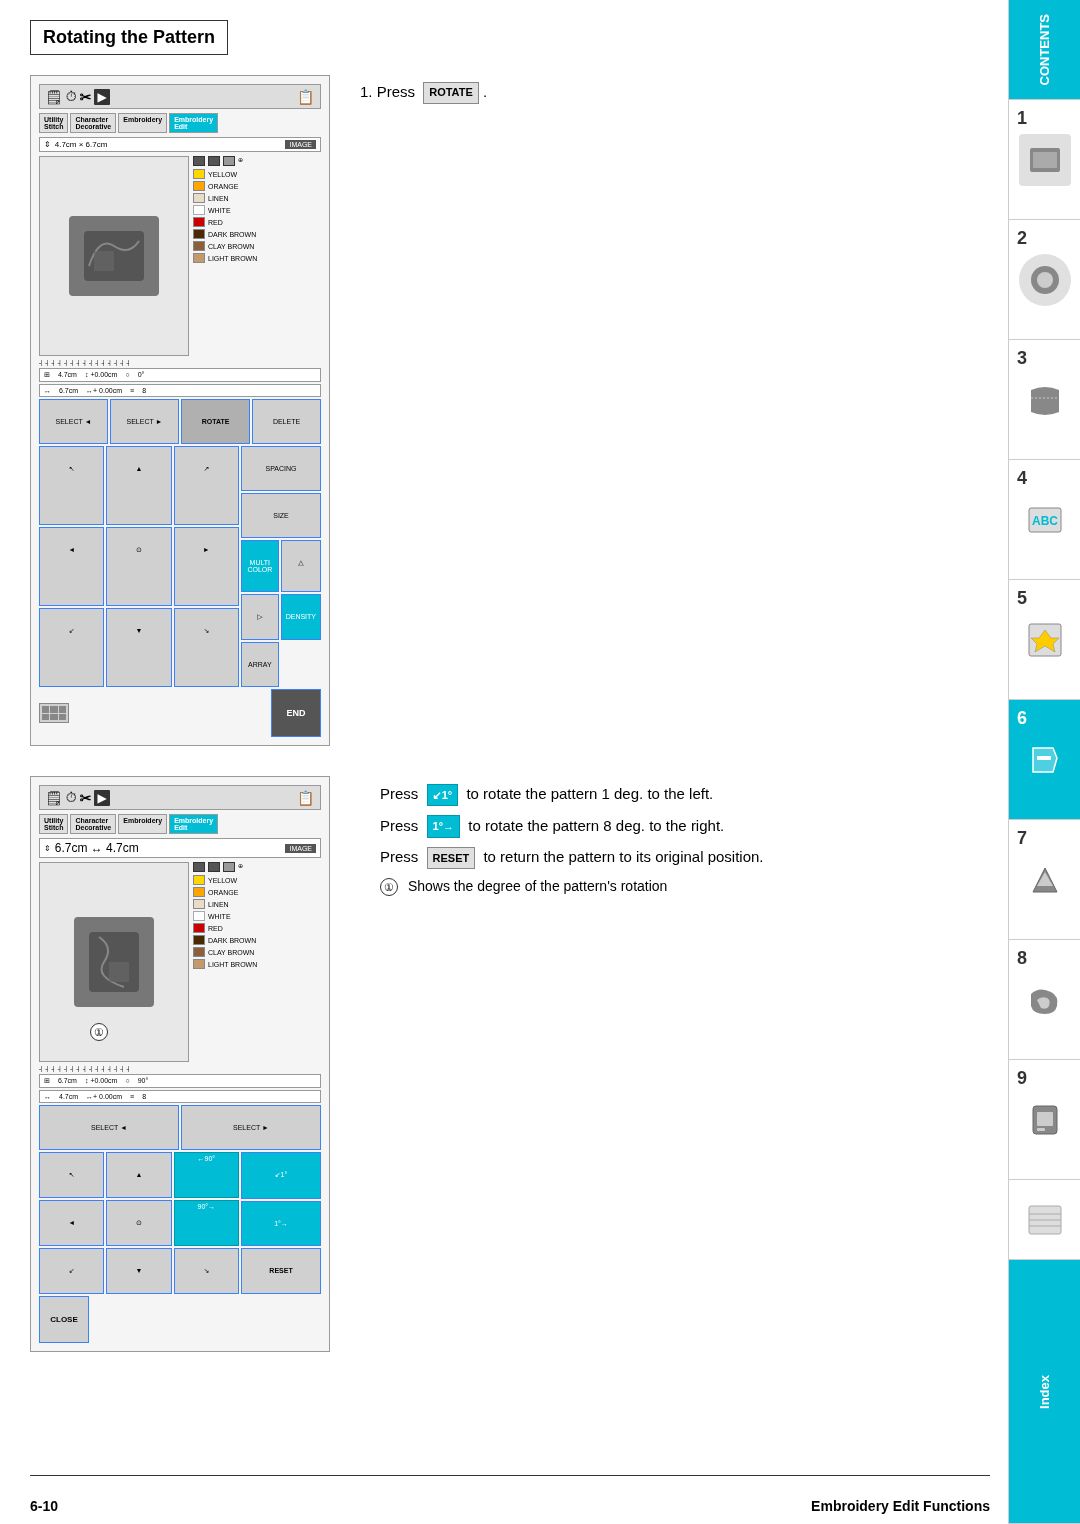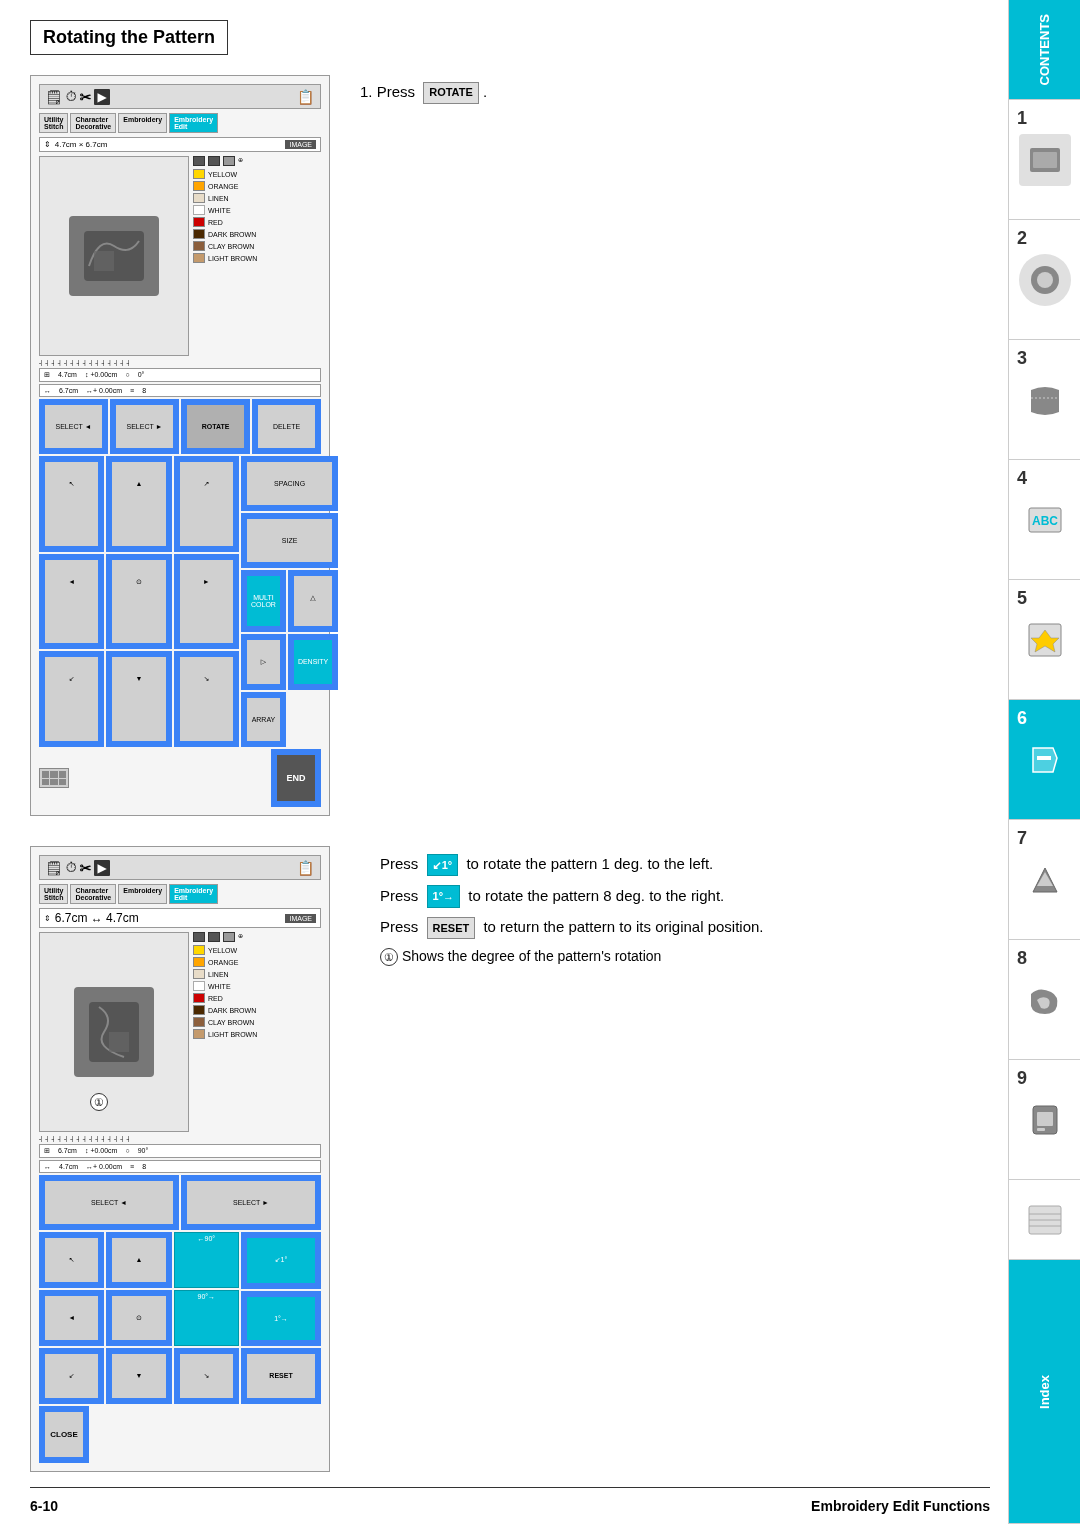--- a/index.html
+++ b/index.html
@@ -187,21 +187,21 @@
       border: 1px solid #999;
       padding: 2px 4px;
       font-size: 7px;
       display: flex;
       gap: 8px;
       margin-bottom: 2px;
     }
 
     .panel-btn {
       background: #d0d0d0;
-      border: 6px solid #3b82f6;
+      border: 1px solid #3b82f6;
       padding: 18px 4px;
       font-size: 7px;
       text-align: center;
       cursor: pointer;
     }
 
     .panel-btn.cyan-btn {
       background: #00bcd4;
       color: #fff;
     }
@@ -286,21 +286,21 @@
 
     
     .page-footer {
       position: absolute;
       bottom: 10px;
       left: 30px;
       right: 90px;
       display: flex;
       justify-content: space-between;
       border-top: 1px solid #333;
-      padding-top: 10px;
+      padding-top: 22px;
       font-size: 14px;
     }
 
     .footer-page-num {
       font-weight: bold;
     }
 
     .footer-title {
       font-weight: bold;
     }
@@ -779,21 +779,21 @@
       </div>
 
       <div class="sub-step">
         <span>Press</span>
         <span class="key-btn" style="margin: 0 4px;">RESET</span>
         <span>to return the pattern to its original position.</span>
       </div>
 
       <div class="circled-note" style="margin-top:8px; margin-bottom:16px;">
         <span class="circle-num">①</span>
-        <span style="">Shows the degree of the pattern's rotation</span>
+        <span style="margin-left:6px;">Shows the degree of the pattern's rotation</span>
       </div>
 
 
     </div>
   </div>
 
 </div>
 
 <div class="page-footer">
   <span class="footer-page-num">6-10</span>

